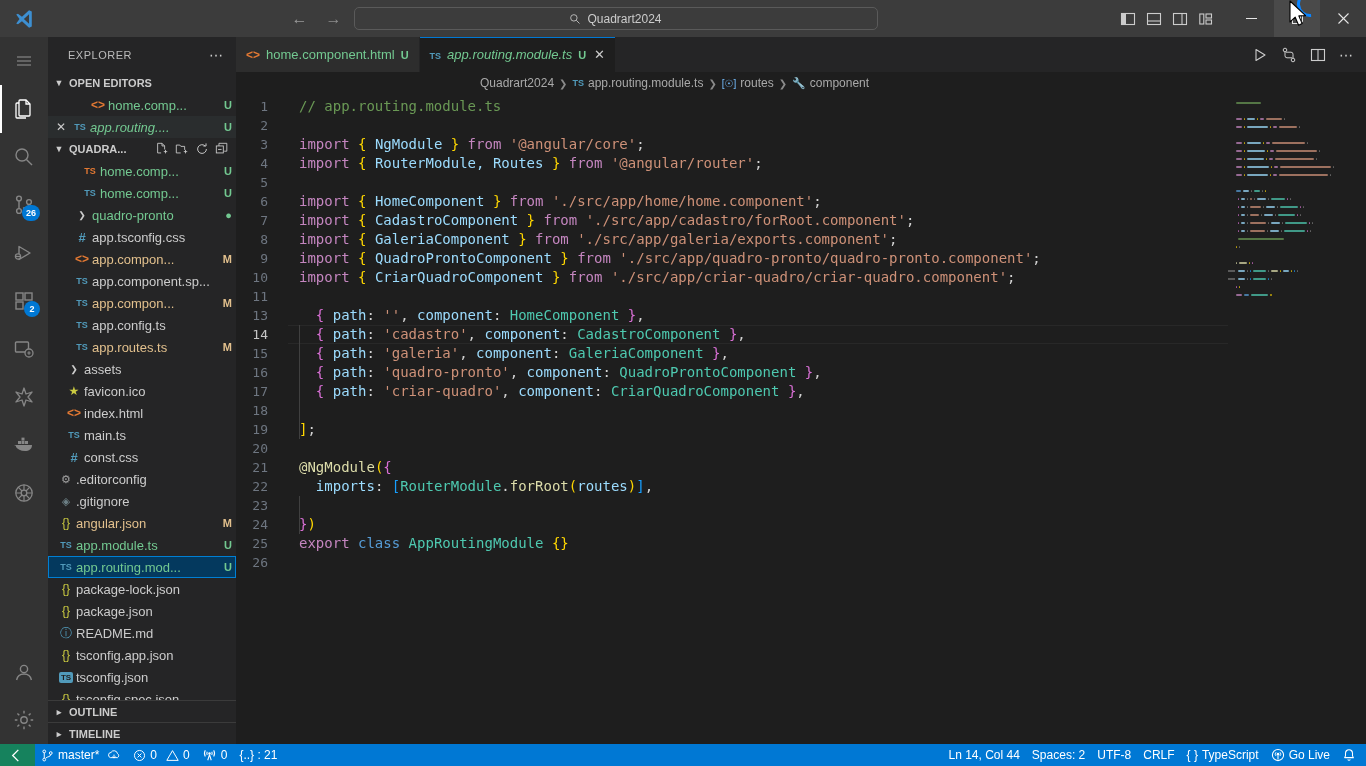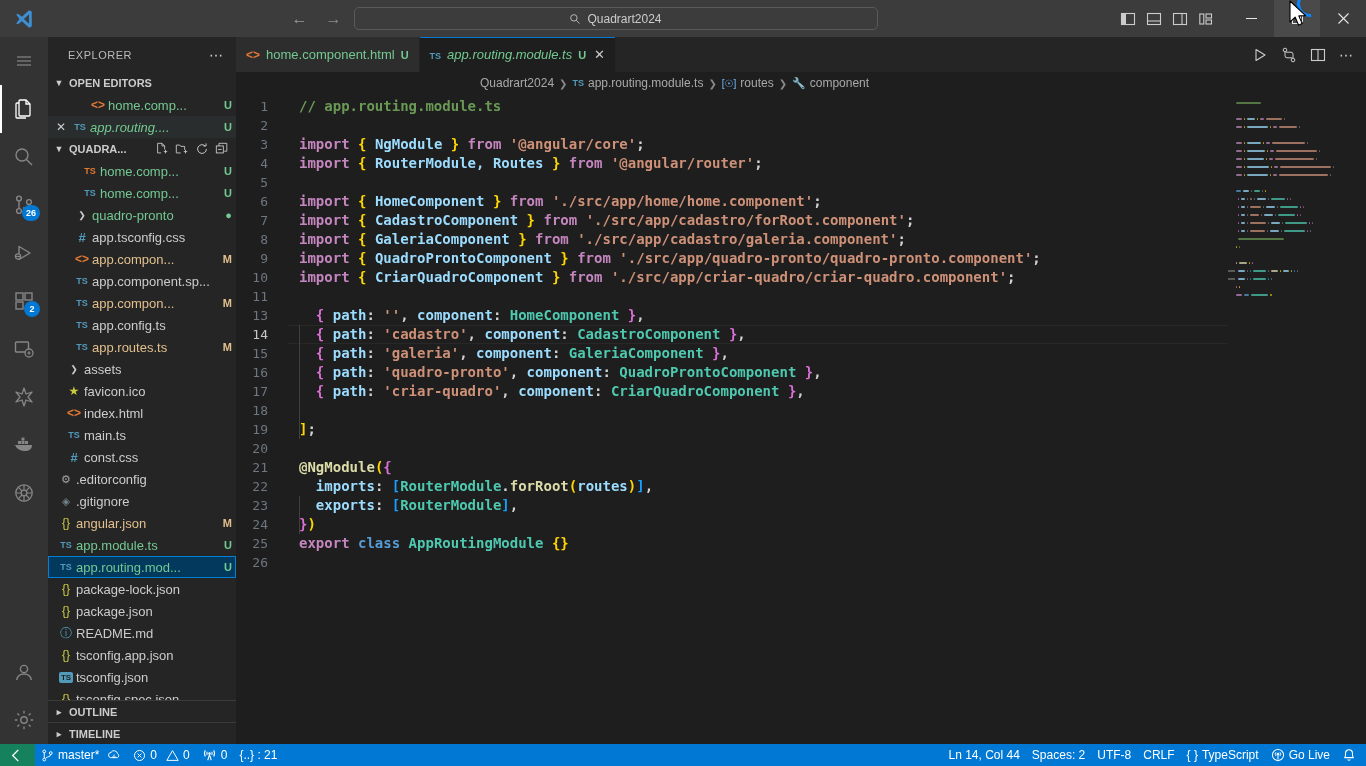--- a/index.html
+++ b/index.html
@@ -149,21 +149,21 @@
   .code {
     flex: 1; position: relative; font-family: "DejaVu Sans Mono", monospace;
     font-size: 14px; line-height: 19px; padding-top: 3px; min-width: 0;
   }
   .cline { height: 19px; display: flex; white-space: pre; position: relative; }
   .lnum {
     width: 52px; flex: 0 0 52px; text-align: right; padding-right: 20px;
     color: #6e7681; font-size: 13px; line-height: 19px;
   }
   .cline.cur .lnum { color: #c6c6c6; }
-  .ctext { padding-left: 11px; color: #d4d4d4; font-weight: bold; }
+  .ctext { padding-left: 11px; color: #d4d4d4; }
   .cline.cur::after {
     content: ""; position: absolute; left: 52px; right: 0; top: 0; bottom: 0;
     border-top: 1px solid #282828; border-bottom: 1px solid #282828; pointer-events: none;
   }
   .guide { position: absolute; left: 0; top: 0; bottom: 0; width: 1px; background: #404040; }
 
   
   .t-com  { color: #6a9955; }
   .t-kw   { color: #c586c0; }
   .t-kw2  { color: #569cd6; }
@@ -662,35 +662,35 @@
 
       <div class="code-wrap">
         <div class="code" id="code">
             <div class="cline"><span class="lnum">1</span><span class="ctext"><span class="t-com">// app.routing.module.ts</span></span></div>
             <div class="cline"><span class="lnum">2</span><span class="ctext"></span></div>
             <div class="cline"><span class="lnum">3</span><span class="ctext"><span class="t-kw">import </span><span class="t-b1">{</span><span class="t-var"> NgModule </span><span class="t-b1">}</span><span class="t-kw"> from </span><span class="t-str">'@angular/core'</span><span class="t-pun">;</span></span></div>
             <div class="cline"><span class="lnum">4</span><span class="ctext"><span class="t-kw">import </span><span class="t-b1">{</span><span class="t-var"> RouterModule, Routes </span><span class="t-b1">}</span><span class="t-kw"> from </span><span class="t-str">'@angular/router'</span><span class="t-pun">;</span></span></div>
             <div class="cline"><span class="lnum">5</span><span class="ctext"></span></div>
             <div class="cline"><span class="lnum">6</span><span class="ctext"><span class="t-kw">import </span><span class="t-b1">{</span><span class="t-var"> HomeComponent </span><span class="t-b1">}</span><span class="t-kw"> from </span><span class="t-str">'./src/app/home/home.component'</span><span class="t-pun">;</span></span></div>
             <div class="cline"><span class="lnum">7</span><span class="ctext"><span class="t-kw">import </span><span class="t-b1">{</span><span class="t-var"> CadastroComponent </span><span class="t-b1">}</span><span class="t-kw"> from </span><span class="t-str">'./src/app/cadastro/forRoot.component'</span><span class="t-pun">;</span></span></div>
-            <div class="cline"><span class="lnum">8</span><span class="ctext"><span class="t-kw">import </span><span class="t-b1">{</span><span class="t-var"> GaleriaComponent </span><span class="t-b1">}</span><span class="t-kw"> from </span><span class="t-str">'./src/app/cadastro/galeria.component'</span><span class="t-pun">;</span></span></div>
+            <div class="cline"><span class="lnum">8</span><span class="ctext"><span class="t-kw">import </span><span class="t-b1">{</span><span class="t-var"> GaleriaComponent </span><span class="t-b1">}</span><span class="t-kw"> from </span><span class="t-str">'./src/app/galeria/exports.component'</span><span class="t-pun">;</span></span></div>
             <div class="cline"><span class="lnum">9</span><span class="ctext"><span class="t-kw">import </span><span class="t-b1">{</span><span class="t-var"> QuadroProntoComponent </span><span class="t-b1">}</span><span class="t-kw"> from </span><span class="t-str">'./src/app/quadro-pronto/quadro-pronto.component'</span><span class="t-pun">;</span></span></div>
             <div class="cline"><span class="lnum">10</span><span class="ctext"><span class="t-kw">import </span><span class="t-b1">{</span><span class="t-var"> CriarQuadroComponent </span><span class="t-b1">}</span><span class="t-kw"> from </span><span class="t-str">'./src/app/criar-quadro/criar-quadro.component'</span><span class="t-pun">;</span></span></div>
             <div class="cline"><span class="lnum">11</span><span class="ctext"></span></div>
             <div class="cline"><span class="lnum">13</span><span class="ctext"><span class="t-pun">  </span><span class="t-b2">{</span><span class="t-var"> path</span><span class="t-pun">: </span><span class="t-str">''</span><span class="t-pun">, </span><span class="t-var">component</span><span class="t-pun">: </span><span class="t-type">HomeComponent</span><span class="t-pun"> </span><span class="t-b2">}</span><span class="t-pun">,</span></span></div>
             <div class="cline cur"><span class="lnum">14</span><span class="ctext"><span class="t-pun">  </span><span class="t-b2">{</span><span class="t-var"> path</span><span class="t-pun">: </span><span class="t-str">'cadastro'</span><span class="t-pun">, </span><span class="t-var">component</span><span class="t-pun">: </span><span class="t-type">CadastroComponent</span><span class="t-pun"> </span><span class="t-b2">}</span><span class="t-pun">,</span></span></div>
             <div class="cline"><span class="lnum">15</span><span class="ctext"><span class="t-pun">  </span><span class="t-b2">{</span><span class="t-var"> path</span><span class="t-pun">: </span><span class="t-str">'galeria'</span><span class="t-pun">, </span><span class="t-var">component</span><span class="t-pun">: </span><span class="t-type">GaleriaComponent</span><span class="t-pun"> </span><span class="t-b2">}</span><span class="t-pun">,</span></span></div>
             <div class="cline"><span class="lnum">16</span><span class="ctext"><span class="t-pun">  </span><span class="t-b2">{</span><span class="t-var"> path</span><span class="t-pun">: </span><span class="t-str">'quadro-pronto'</span><span class="t-pun">, </span><span class="t-var">component</span><span class="t-pun">: </span><span class="t-type">QuadroProntoComponent</span><span class="t-pun"> </span><span class="t-b2">}</span><span class="t-pun">,</span></span></div>
             <div class="cline"><span class="lnum">17</span><span class="ctext"><span class="t-pun">  </span><span class="t-b2">{</span><span class="t-var"> path</span><span class="t-pun">: </span><span class="t-str">'criar-quadro'</span><span class="t-pun">, </span><span class="t-var">component</span><span class="t-pun">: </span><span class="t-type">CriarQuadroComponent</span><span class="t-pun"> </span><span class="t-b2">}</span><span class="t-pun">,</span></span></div>
             <div class="cline"><span class="lnum">18</span></div>
             <div class="cline"><span class="lnum">19</span><span class="ctext"><span class="t-b1">]</span><span class="t-pun">;</span></span></div>
             <div class="cline"><span class="lnum">20</span><span class="ctext"></span></div>
             <div class="cline"><span class="lnum">21</span><span class="ctext"><span class="t-fn">@</span><span class="t-fn">NgModule</span><span class="t-b1">(</span><span class="t-b2">{</span></span></div>
             <div class="cline"><span class="lnum">22</span><span class="ctext"><span class="t-pun">  </span><span class="t-var">imports</span><span class="t-pun">: </span><span class="t-b3">[</span><span class="t-type">RouterModule</span><span class="t-pun">.</span><span class="t-fn">forRoot</span><span class="t-b1">(</span><span class="t-var">routes</span><span class="t-b1">)</span><span class="t-b3">]</span><span class="t-pun">,</span></span></div>
-            <div class="cline"><span class="lnum">23</span><span class="ctext"><span class="t-pun">  </span><span class="t-var">exports</span><span class="t-pun">: </span><span class="t-b3">[</span><span class="t-type">RouterModule</span><span class="t-b3">]</span><span class="t-pun">,</span></span></div>
+            <div class="cline"><span class="lnum">23</span></div>
             <div class="cline"><span class="lnum">24</span><span class="ctext"><span class="t-b2">}</span><span class="t-b1">)</span></span></div>
             <div class="cline"><span class="lnum">25</span><span class="ctext"><span class="t-kw">export </span><span class="t-kw2">class </span><span class="t-type">AppRoutingModule</span><span class="t-pun"> </span><span class="t-b1">{}</span></span></div>
             <div class="cline"><span class="lnum">26</span><span class="ctext"></span></div>
             <div class="guide" style="left: 63px; top: 231px; height: 114px; bottom: auto;"></div>
             <div class="guide" style="left: 63px; top: 402px; height: 38px; bottom: auto;"></div>
           </div>
         <div class="minimap" id="minimap">
             <div class="mm-line">
               <span class="mm-seg" style="width: 25px; background: rgb(106, 153, 85);"></span>
             </div>

